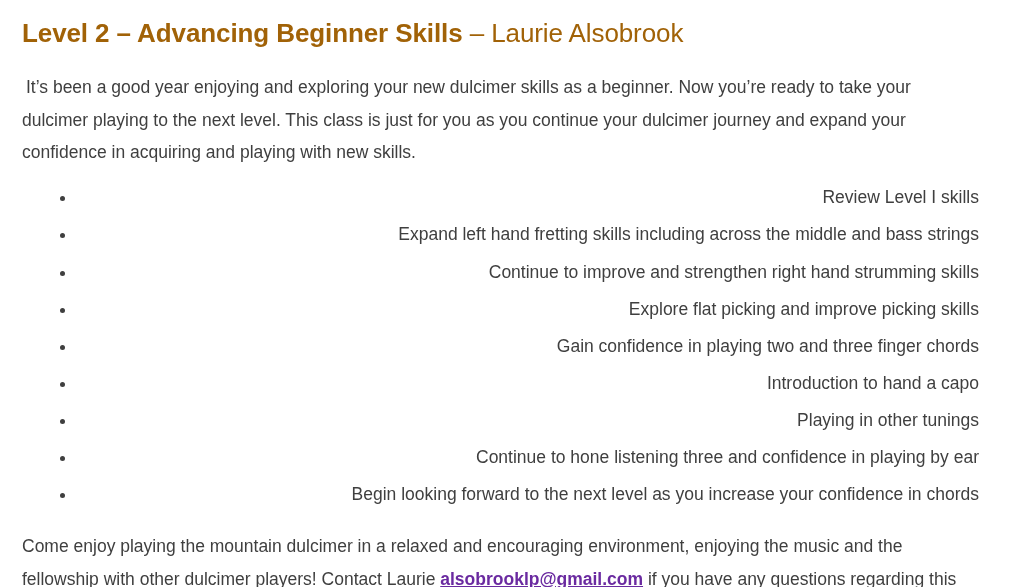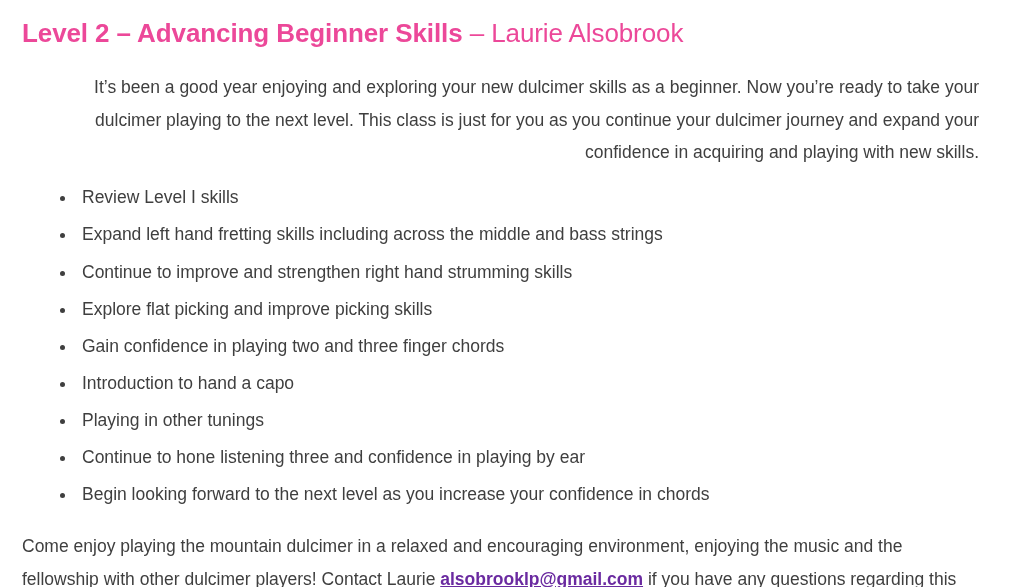--- a/index.html
+++ b/index.html
@@ -16,43 +16,43 @@
   }
   .page {
     padding: 18px 44px 0 22px;
     box-sizing: border-box;
   }
   .title {
     margin: 0 0 22px 0;
     font-size: 26px;
     line-height: 1.2;
     font-weight: normal;
-    color: #ec4899;
+    color: #a16207;
     letter-spacing: -0.1px;
   }
   .title .strong {
     font-weight: bold;
   }
   .title .author {
     font-weight: normal;
   }
   p.body-text {
     margin: 0 0 14px 0;
     font-size: 17.5px;
     line-height: 1.85;
     color: #3f3f3f;
   }
   p.intro {
     text-indent: 4px;
-    text-align: right;
   }
   ul.skills {
     margin: 16px 0 22px 0;
     padding-left: 54px;
     list-style: disc;
+    text-align: right;
   }
   ul.skills li {
     font-size: 17.5px;
     line-height: 1.55;
     color: #3f3f3f;
     margin-bottom: 10px;
     padding-left: 6px;
   }
   ul.skills li::marker {
     color: #3f3f3f;

